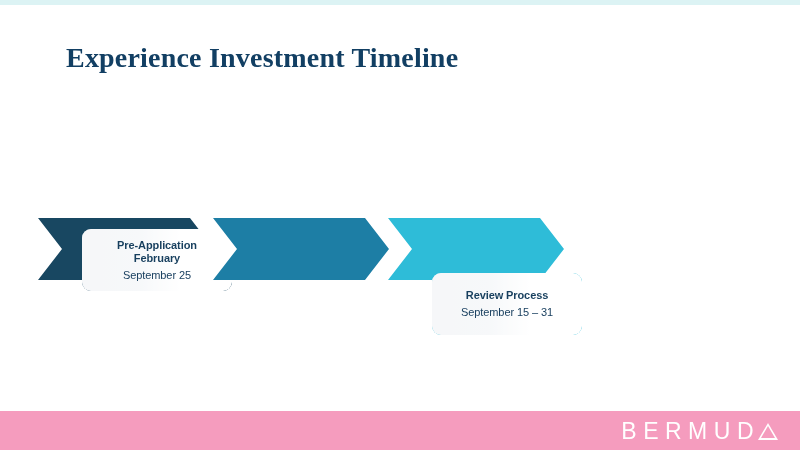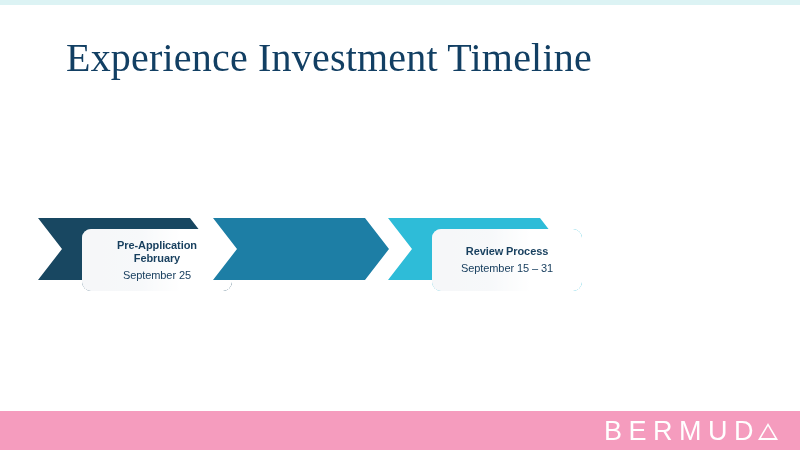--- a/index.html
+++ b/index.html
@@ -9,21 +9,21 @@
   }
   #slide{position:absolute;inset:0;background:#ffffff;}
 
   
   .top-stripe{position:absolute;left:0;top:0;width:800px;height:5px;background:#dcf3f4;}
 
   
   .title{
     position:absolute;left:66px;top:30px;width:700px;height:58px;
     font-family:"Liberation Serif",serif;
-    font-weight:400;font-size:40px;line-height:56px;
+    font-weight:700;font-size:28px;line-height:56px;
     color:#123f63;letter-spacing:0.2px;white-space:nowrap;
   }
 
   
   .timeline{position:absolute;left:0;top:210px;width:800px;height:95px;}
 
   .step{position:absolute;top:0;width:200px;height:95px;}
   .step.s1{left:38px;}
   .step.s2{left:213px;}
   .step.s3{left:388px;}
@@ -68,21 +68,21 @@
     font-size:11px;font-weight:400;color:#1a4060;line-height:13px;letter-spacing:-0.1px;
   }
 
   
   .footer{position:absolute;left:0;top:411px;width:800px;height:39px;background:#f59cbe;}
   .brand{
     position:absolute;right:22px;top:418px;height:26px;
     display:flex;align-items:center;
   }
   .brand-text{
-    font-size:27px;color:#ffffff;font-weight:400;letter-spacing:6.5px;
+    font-size:23px;color:#ffffff;font-weight:400;letter-spacing:6.5px;
     font-family:"Liberation Sans",sans-serif;line-height:26px;
   }
   .brand-tri{
     display:inline-block;width:0;height:0;margin-left:-2px;
     border-left:10px solid transparent;border-right:10px solid transparent;
     border-bottom:17px solid #ffffff;position:relative;
   }
   .brand-tri::after{
     content:"";position:absolute;left:-7px;top:3px;
     width:0;height:0;border-left:7px solid transparent;border-right:7px solid transparent;
@@ -114,21 +114,21 @@
         </div>
       </div>
     </div>
 
     <div class="step s2">
       <div class="chevron" style="background: rgb(29, 126, 165);"></div>
     </div>
 
     <div class="step s3">
       <div class="chevron" style="background: rgb(46, 188, 216);"></div>
-      <div class="card" style="box-shadow: rgb(46, 188, 216) 0px 0px 0px 1.5px inset;">
+      <div class="card" style="box-shadow: rgb(46, 188, 216) 0px 0px 0px 1.5px inset; margin-top: 44px;">
         <div class="card-inner"></div>
         <div class="card-motif"></div>
         <div class="card-text">
           <div class="card-title">
             <div>Review Process</div>
           </div>
           <div class="card-date">September 15 – 31</div>
         </div>
       </div>
     </div>

